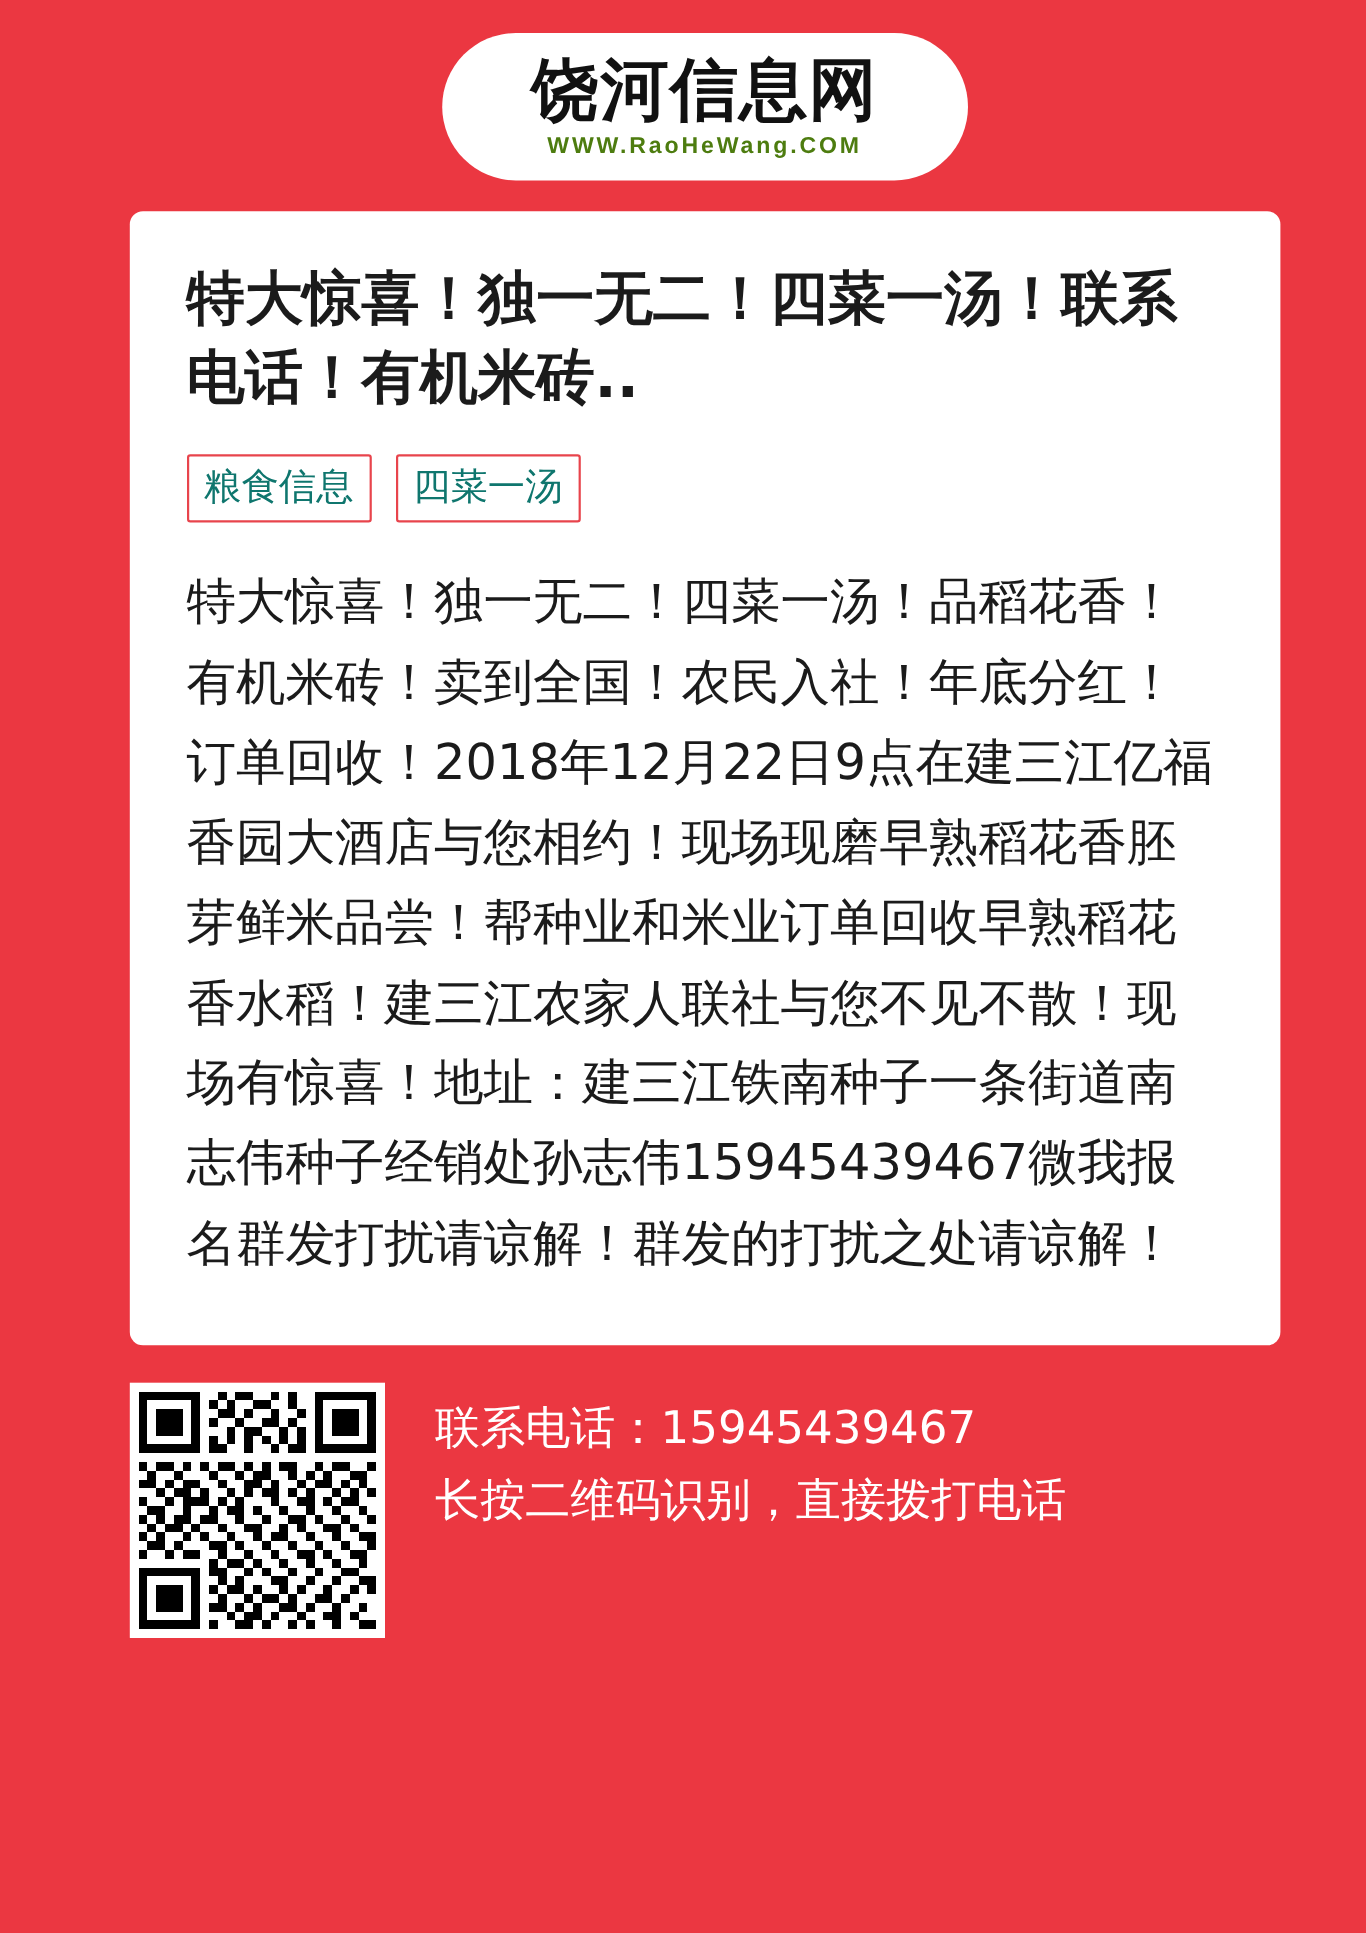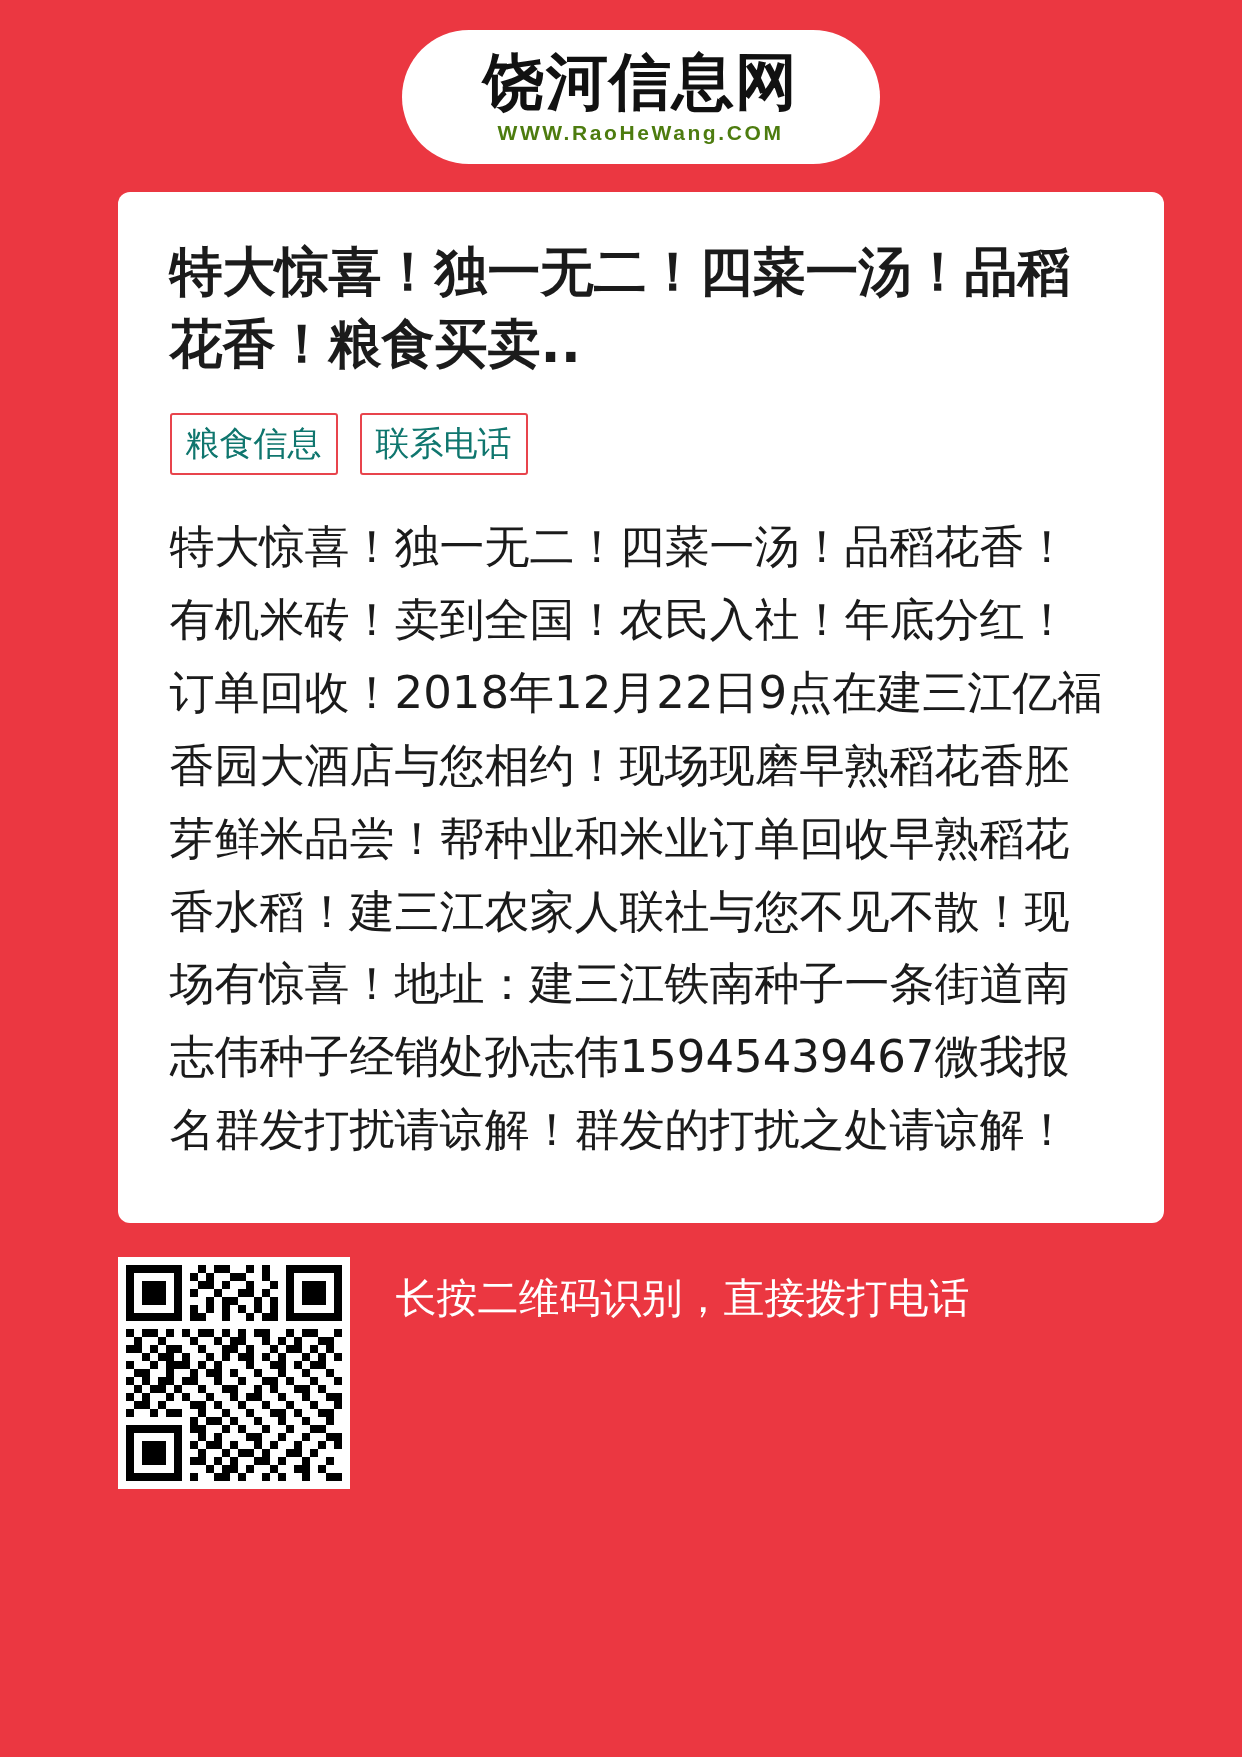--- a/index.html
+++ b/index.html
@@ -129,25 +129,25 @@
 <body>
 
 <div class="page">
 
   <div class="logo-wrap">
     <div class="logo-title">饶河信息网</div>
     <div class="logo-sub">WWW.RaoHeWang.COM</div>
   </div>
 
   <div class="card">
-    <h1 class="card-title">特大惊喜！独一无二！四菜一汤！品稻花香！粮食买卖..</h1>
+    <h1 class="card-title">特大惊喜！独一无二！四菜一汤！联系电话！有机米砖..</h1>
 
     <div class="tags">
       <span class="tag">粮食信息</span>
-      <span class="tag">联系电话</span>
+      <span class="tag">四菜一汤</span>
     </div>
 
     <p class="body-text">特大惊喜！独一无二！四菜一汤！品稻花香！有机米砖！卖到全国！农民入社！年底分红！订单回收！2018年12月22日9点在建三江亿福香园大酒店与您相约！现场现磨早熟稻花香胚芽鲜米品尝！帮种业和米业订单回收早熟稻花香水稻！建三江农家人联社与您不见不散！现场有惊喜！地址：建三江铁南种子一条街道南志伟种子经销处孙志伟15945439467微我报名群发打扰请谅解！群发的打扰之处请谅解！</p>
   </div>
 
   <div class="footer">
     <div class="qr">
       <svg width="232" height="232" viewBox="0 0 29 29" shape-rendering="crispEdges" aria-hidden="true">
         <rect width="29" height="29" fill="#ffffff"></rect>
         <g fill="#000000">
@@ -361,17 +361,18 @@
             <rect x="12" y="27" width="2" height="1"></rect>
           <rect x="15" y="27" width="1" height="1"></rect>
             <rect x="18" y="27" width="1" height="1"></rect>
           <rect x="20" y="27" width="1" height="1"></rect>
             <rect x="23" y="27" width="1" height="1"></rect>
           <rect x="26" y="27" width="2" height="1"></rect>
         </g>
       </svg>
     </div>
     <div class="footer-lines">
+      <div class="footer-line">联系电话：15945439467</div>
       <div class="footer-line">长按二维码识别，直接拨打电话</div>
     </div>
   </div>
 
 </div>
 
 </body></html>

